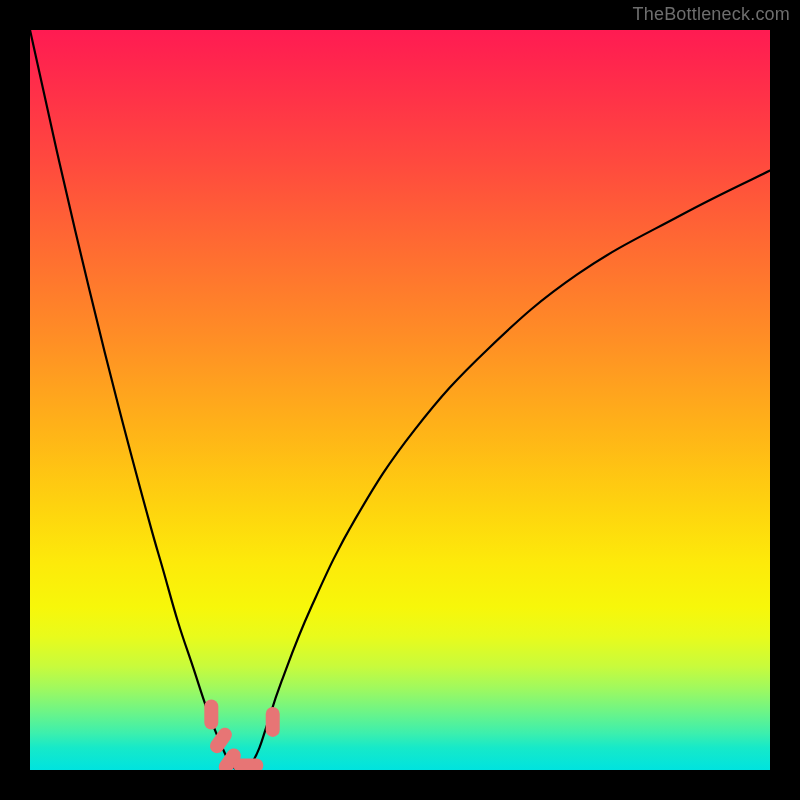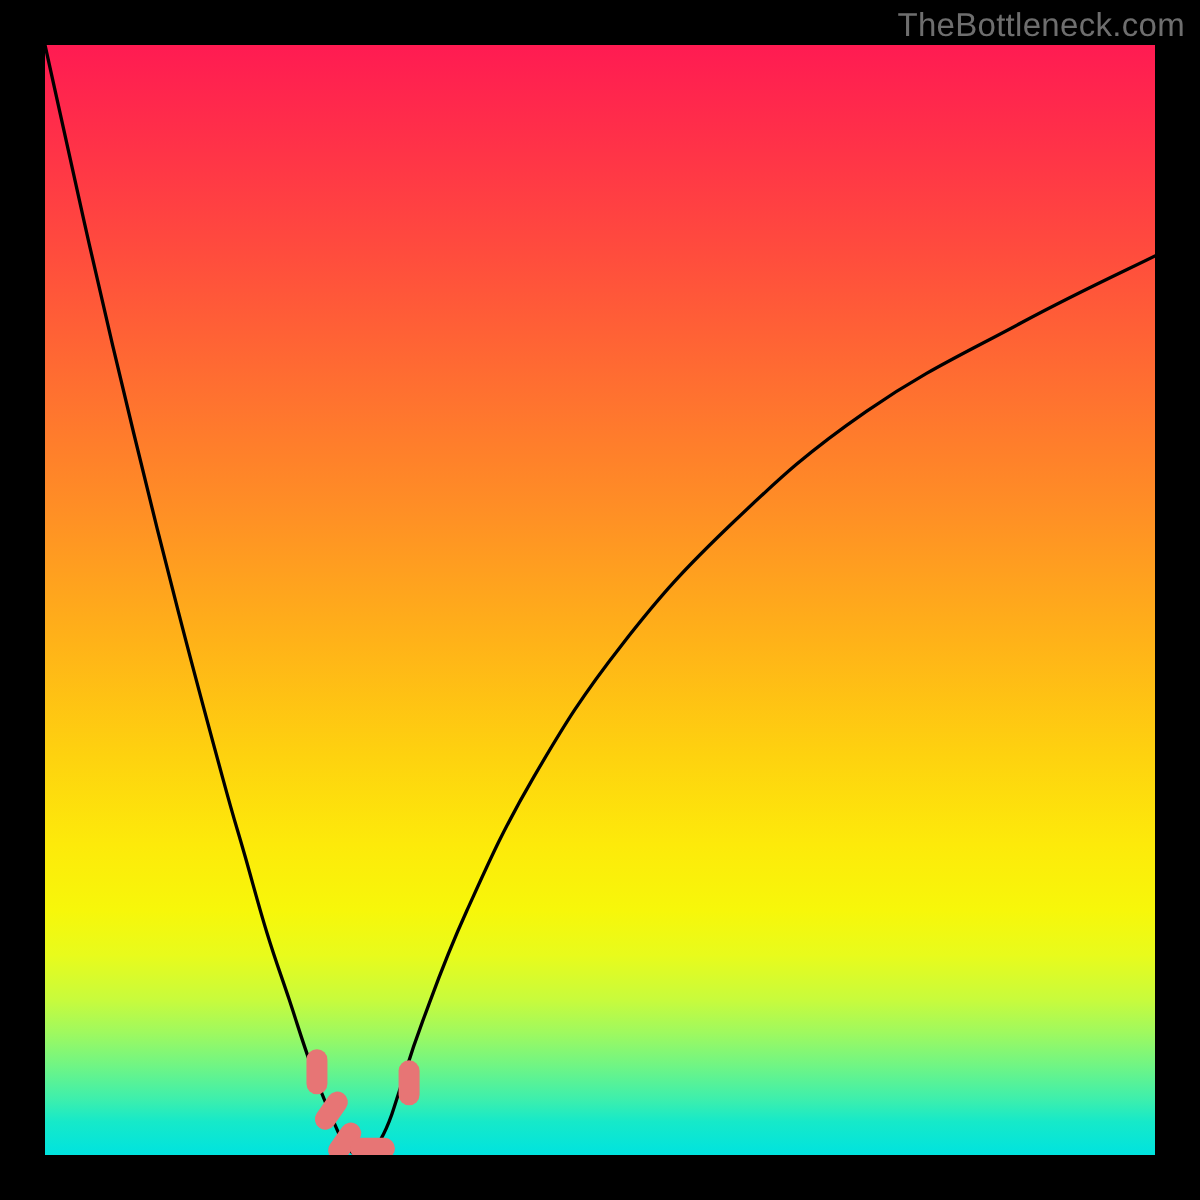--- a/index.html
+++ b/index.html
@@ -15,21 +15,21 @@
     position: relative;
     width: 800px;
     height: 800px;
     background: #000;
   }
   .watermark {
     position: absolute;
     top: 4px;
     right: 10px;
     color: #6e6e6e;
-    font-size: 22px;
+    font-size: 18px;
     font-weight: 500;
     letter-spacing: 0.2px;
     z-index: 10;
   }
   .plot {
     position: absolute;
     left: 30px;
     top: 30px;
     width: 740px;
     height: 740px;

